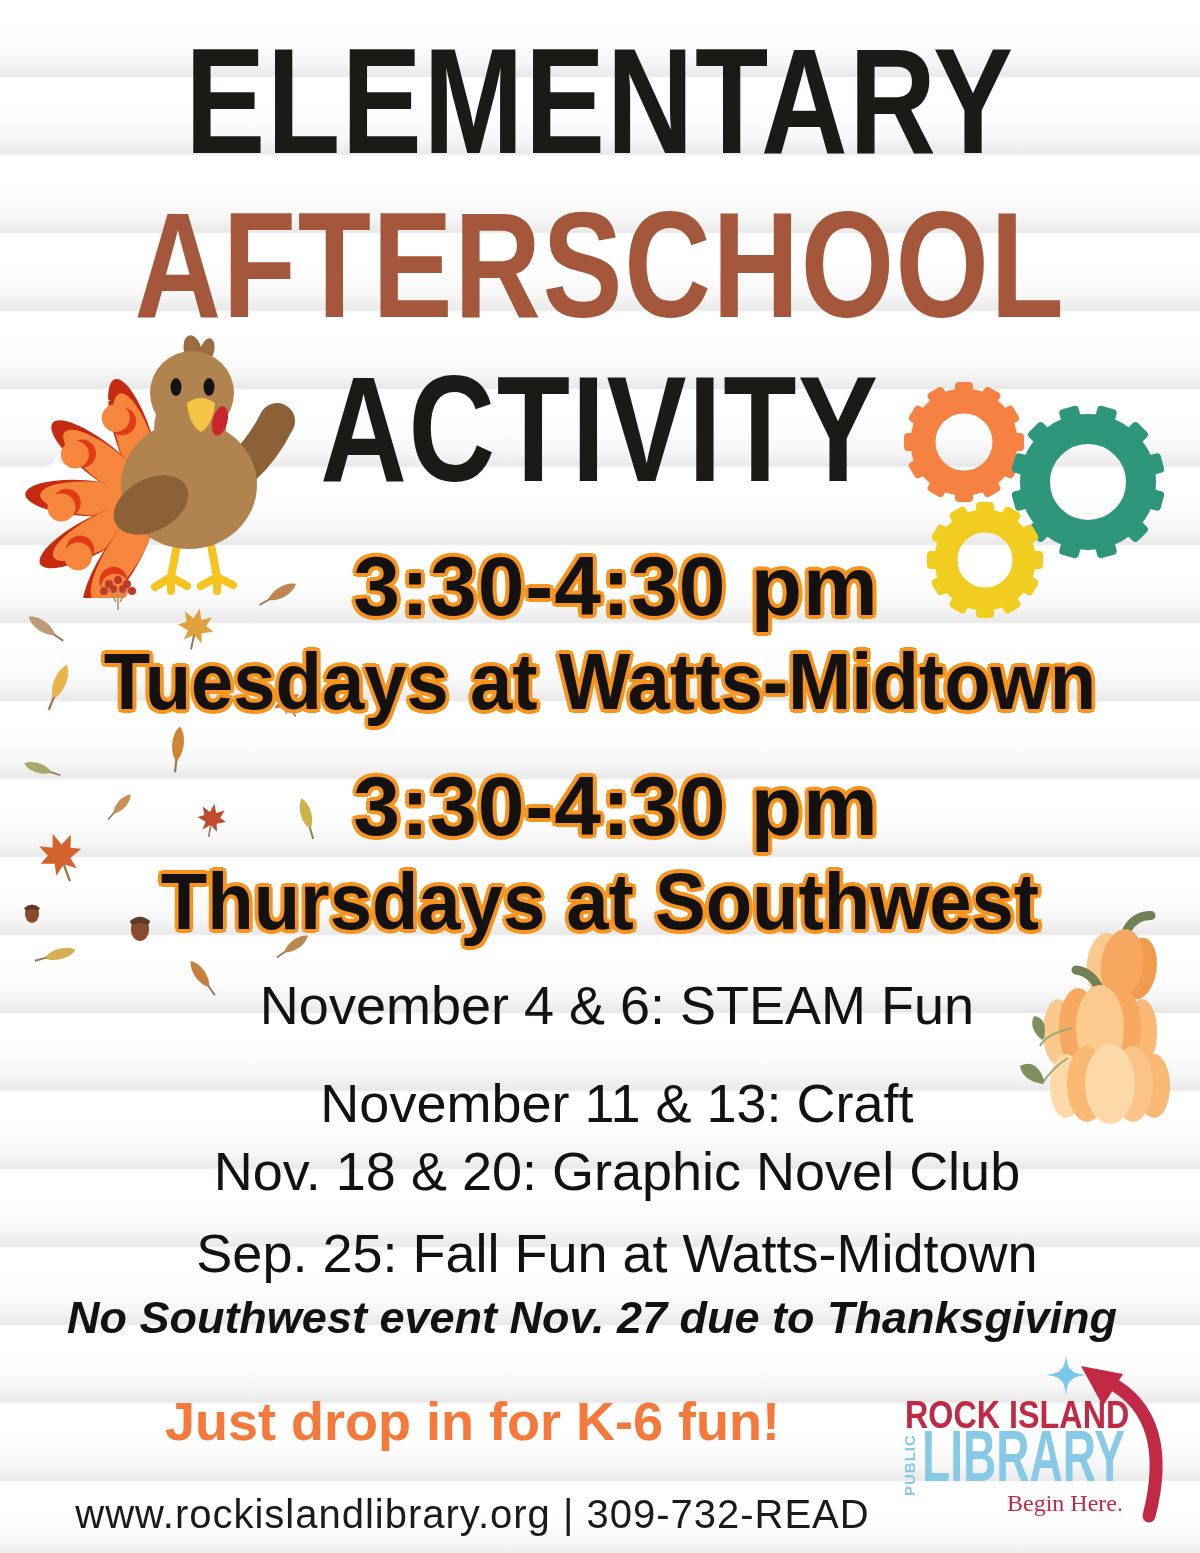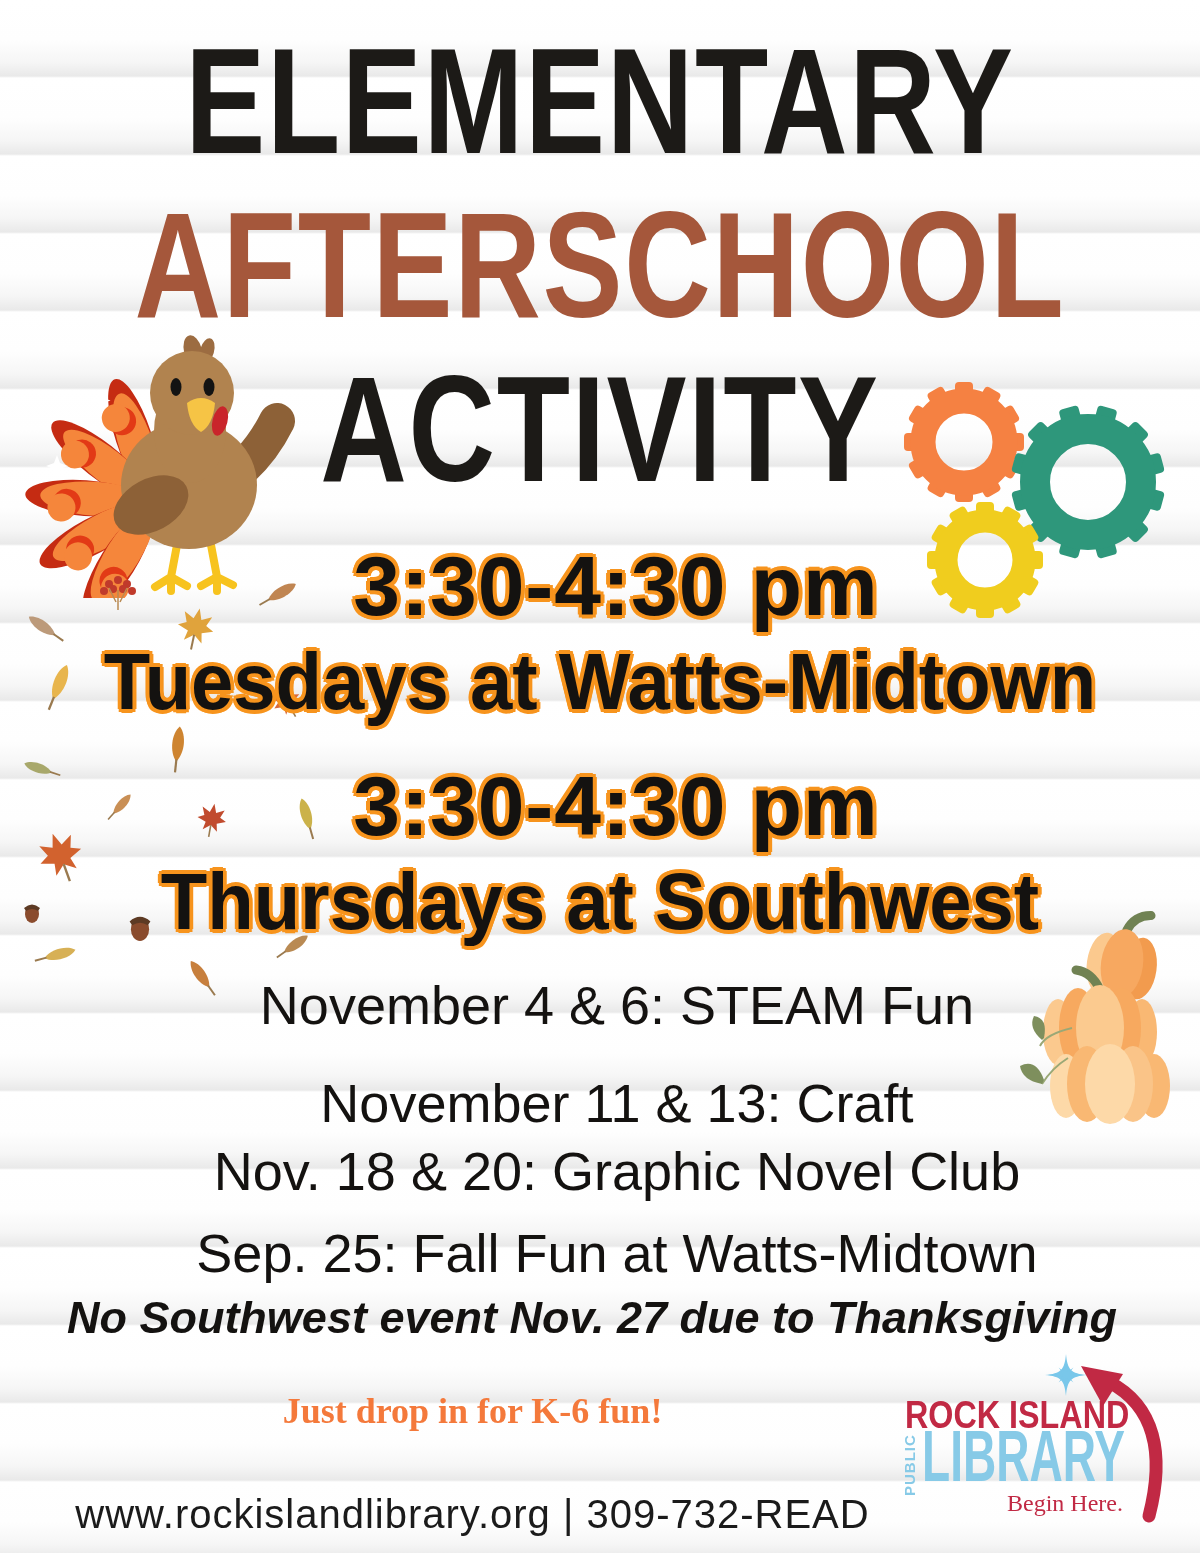--- a/index.html
+++ b/index.html
@@ -54,21 +54,21 @@
 
   .note {
     position:absolute; left:0; top:1292px; width:1184px; text-align:center;
     font-size:45px; font-weight:800; font-style:italic; color:#141210;
     white-space:nowrap;
   }
 
   
   .cta {
     position:absolute; left:0; top:1390px; width:945px; text-align:center;
-    font-size:36px; font-weight:800; color:#f4793b; white-space:nowrap;font-family:Liberation Serif, serif;
+    font-size:54px; font-weight:800; color:#f4793b; white-space:nowrap;
   }
   .contact {
     position:absolute; left:0; top:1452px; width:945px; text-align:center;
     font-size:40px; font-weight:200; color:#1b1b1b; letter-spacing:1px;
     white-space:nowrap;
     margin-top:40px;
   }
 
   
   .logo { position:absolute; left:895px; top:1352px; width:280px; height:195px; }

